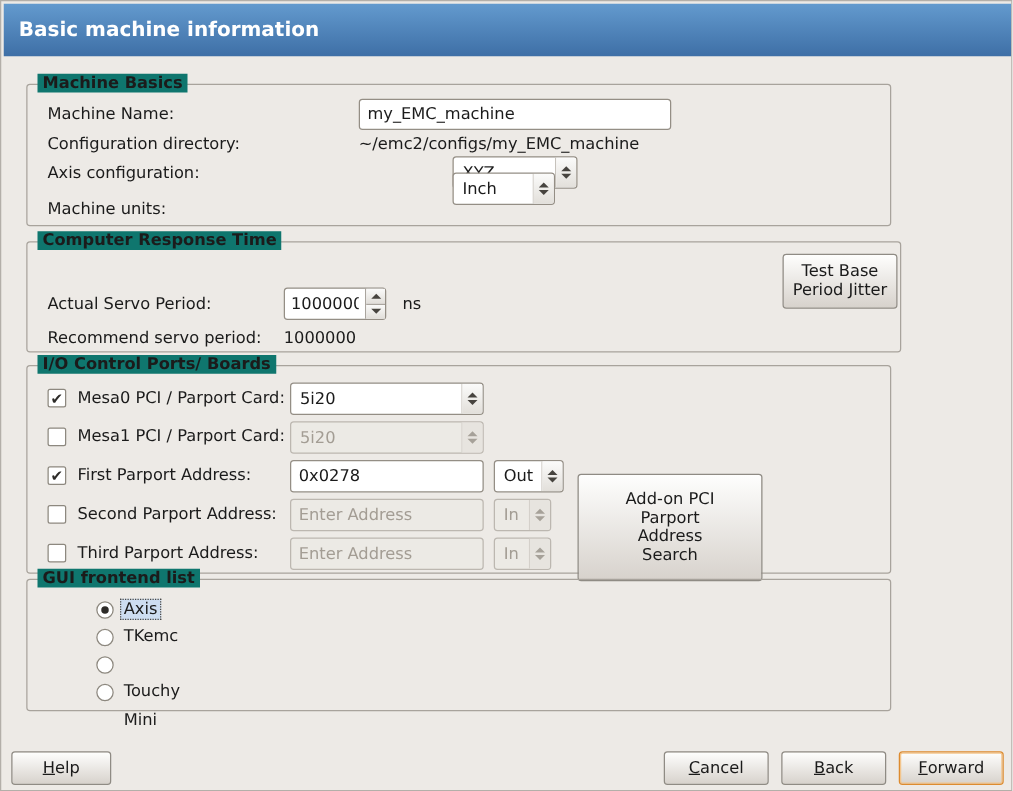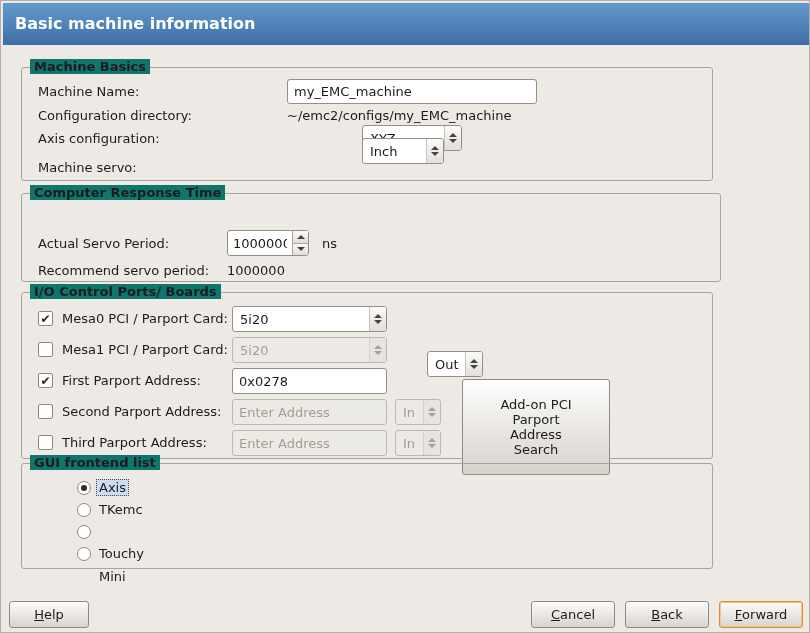--- a/index.html
+++ b/index.html
@@ -70,32 +70,34 @@
     <span class="lbl" style="left:16px;top:40px;">Configuration directory:</span>
     <span class="val" style="left:265px;top:40px;">~/emc2/configs/my_EMC_machine</span>
     <span class="lbl" style="left:16px;top:63px;">Axis configuration:</span>
     <div class="combo" style="left:340px;top:57px;width:100px;">
       <span class="ctxt">XYZ</span>
       <span class="arrows">
           <span class="tri-up"></span>
           <span class="tri-down"></span>
         </span>
     </div>
-    <span class="lbl" style="left:16px;top:92px;">Machine servo:</span>
+    <span class="lbl" style="left:16px;top:92px;">Machine units:</span>
     <div class="combo" style="left:340px;top:70px;width:82px;justify-content:space-between;">
       <span class="ctxt">Inch</span>
       <span class="arrows">
           <span class="tri-up"></span>
           <span class="tri-down"></span>
         </span>
     </div>
   </div>
 
   <div class="frame" style="left:20px;top:192px;width:700px;height:89px;">
     <span class="legend">Computer Response Time</span>
+    <div class="btn" style="left:604px;top:9px;width:92px;height:44px;">Test Base
+Period Jitter</div>
     <span class="lbl" style="left:16px;top:42px;">Actual Servo Period:</span>
     <div class="spin" style="left:205px;top:36px;width:82px;">
       <input value="1000000" style="">
       <div class="spin-btns">
         <div class="spin-btn">
             <span class="tri-up"></span>
           </div>
         <div class="spin-btn">
             <span class="tri-down"></span>
           </div>
@@ -129,21 +131,21 @@
           <span class="tri-up"></span>
           <span class="tri-down"></span>
         </span>
     </div>
 
     <span class="checkbox" style="left:16px;top:80px;">
         <span class="check-icon">✔</span>
       </span>
     <span class="lbl" style="left:40px;top:80px;">First Parport Address:</span>
     <input class="text" style="left: 210px; top: 75px; width: 155px; height: 26px;" value="0x0278">
-    <div class="combo" style="left:373px;top:58px;width:56px;margin-left:32px;">
+    <div class="combo" style="left:373px;top:75px;width:56px;">
       <span class="ctxt">Out</span>
       <span class="arrows">
           <span class="tri-up"></span>
           <span class="tri-down"></span>
         </span>
     </div>
 
     <span class="checkbox" style="left:16px;top:111px;"></span>
     <span class="lbl" style="left:40px;top:111px;">Second Parport Address:</span>
     <input class="text" style="left: 210px; top: 106px; width: 155px; height: 26px;" disabled="" placeholder="Enter Address">
@@ -159,21 +161,21 @@
     <span class="lbl" style="left:40px;top:142px;">Third Parport Address:</span>
     <input class="text" style="left: 210px; top: 137px; width: 155px; height: 26px;" disabled="" placeholder="Enter Address">
     <div class="combo disabled" style="left:373px;top:137px;width:46px;">
       <span class="ctxt">In</span>
       <span class="arrows">
           <span class="tri-up"></span>
           <span class="tri-down"></span>
         </span>
     </div>
 
-    <div class="btn" style="left:440px;top:86px;width:148px;height:96px;">Add-on PCI
+    <div class="btn" style="left:440px;top:86px;width:148px;height:86px;">Add-on PCI
 Parport
 Address
 Search</div>
   </div>
 
   <div class="frame" style="left:20px;top:462px;width:692px;height:106px;">
     <span class="legend">GUI frontend list</span>
 
     <span class="radio" style="left:55px;top:17px;">
         <span class="radio-dot"></span>

